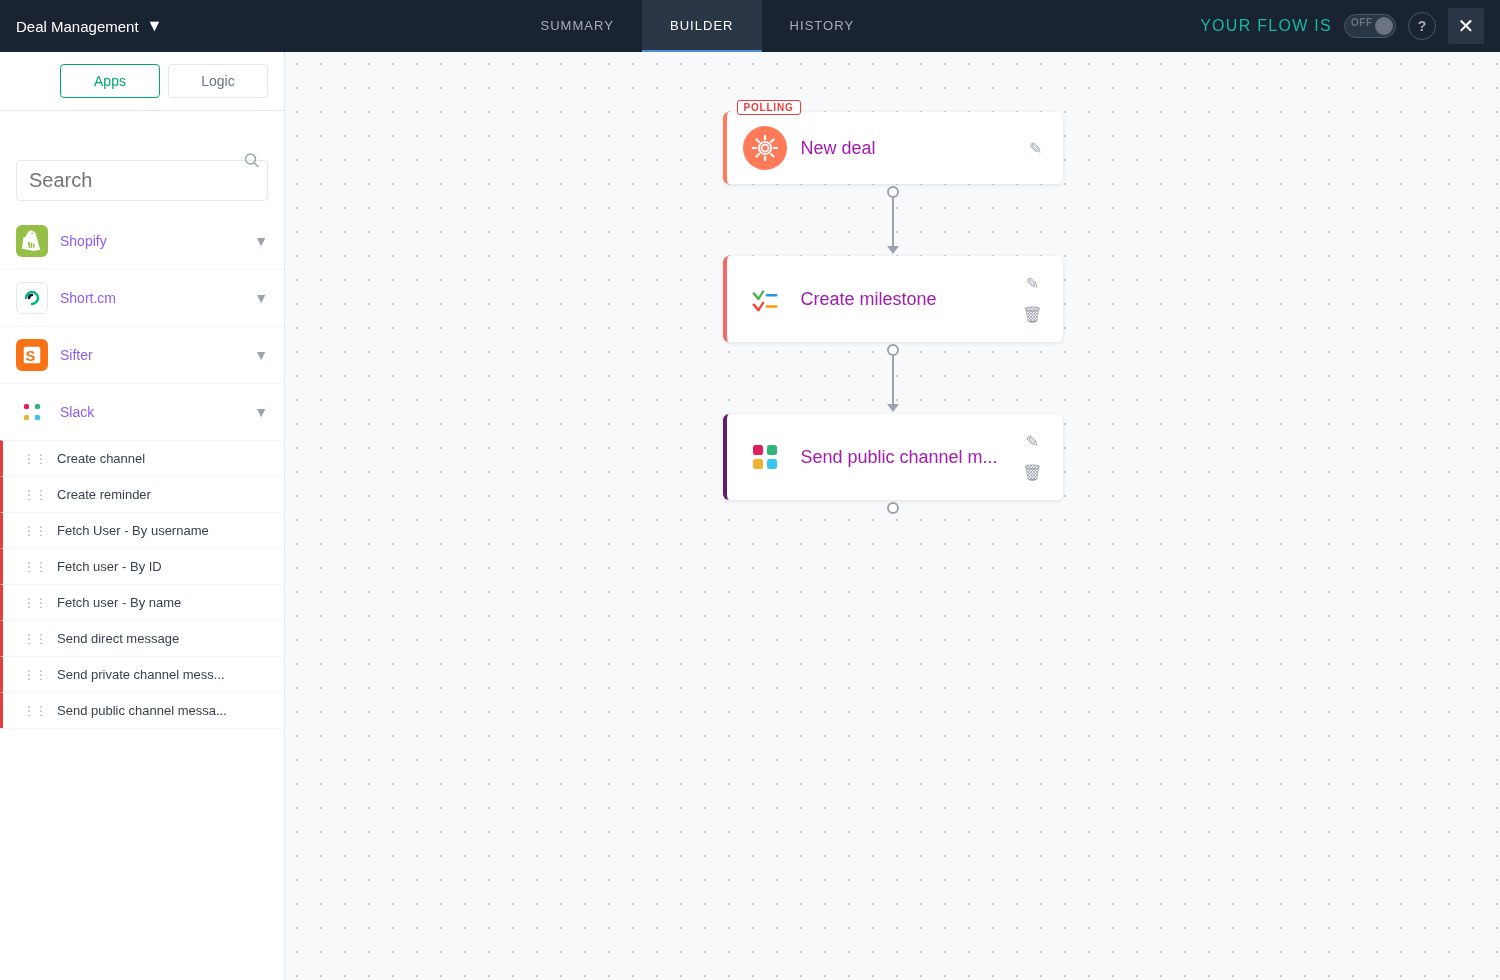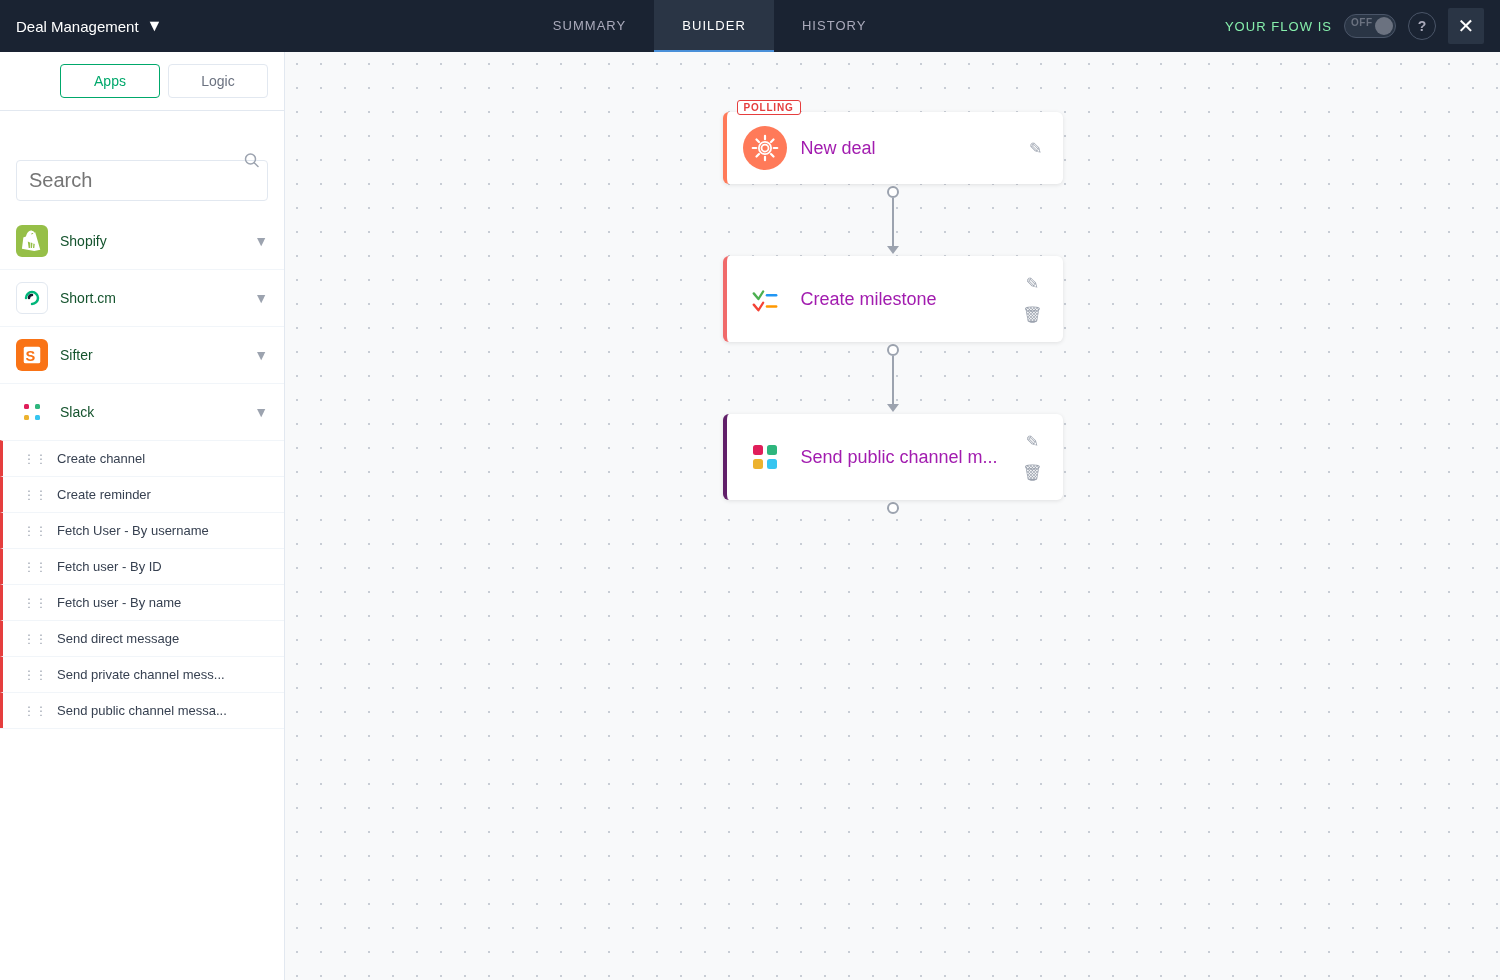--- a/index.html
+++ b/index.html
@@ -50,22 +50,22 @@
       color: white;
       background: #2a3545;
       border-bottom: 2px solid #4a90d9;
     }
     .header-right {
       display: flex;
       align-items: center;
       gap: 12px;
     }
     .flow-label {
-      color: #86efac;
-      font-size: 13px;
+      color: #14b8a6;
+      font-size: 16px;
       letter-spacing: 0.08em;
       text-transform: uppercase;
     }
     .toggle-switch {
       background: #2a3545;
       border: 1px solid #4a5568;
       border-radius: 12px;
       width: 52px;
       height: 24px;
       display: flex;
@@ -182,21 +182,21 @@
     .app-icon {
       width: 32px; height: 32px;
       border-radius: 6px;
       margin-right: 12px;
       display: flex; align-items: center; justify-content: center;
       font-size: 16px;
       flex-shrink: 0;
     }
     .app-name {
       font-size: 14px;
-      color: #14532d;
+      color: #8b5cf6;
       font-weight: 500;
       flex: 1;
     }
     .app-chevron {
       color: #9ca3af;
       font-size: 14px;
     }
 
     
     .sub-item {

